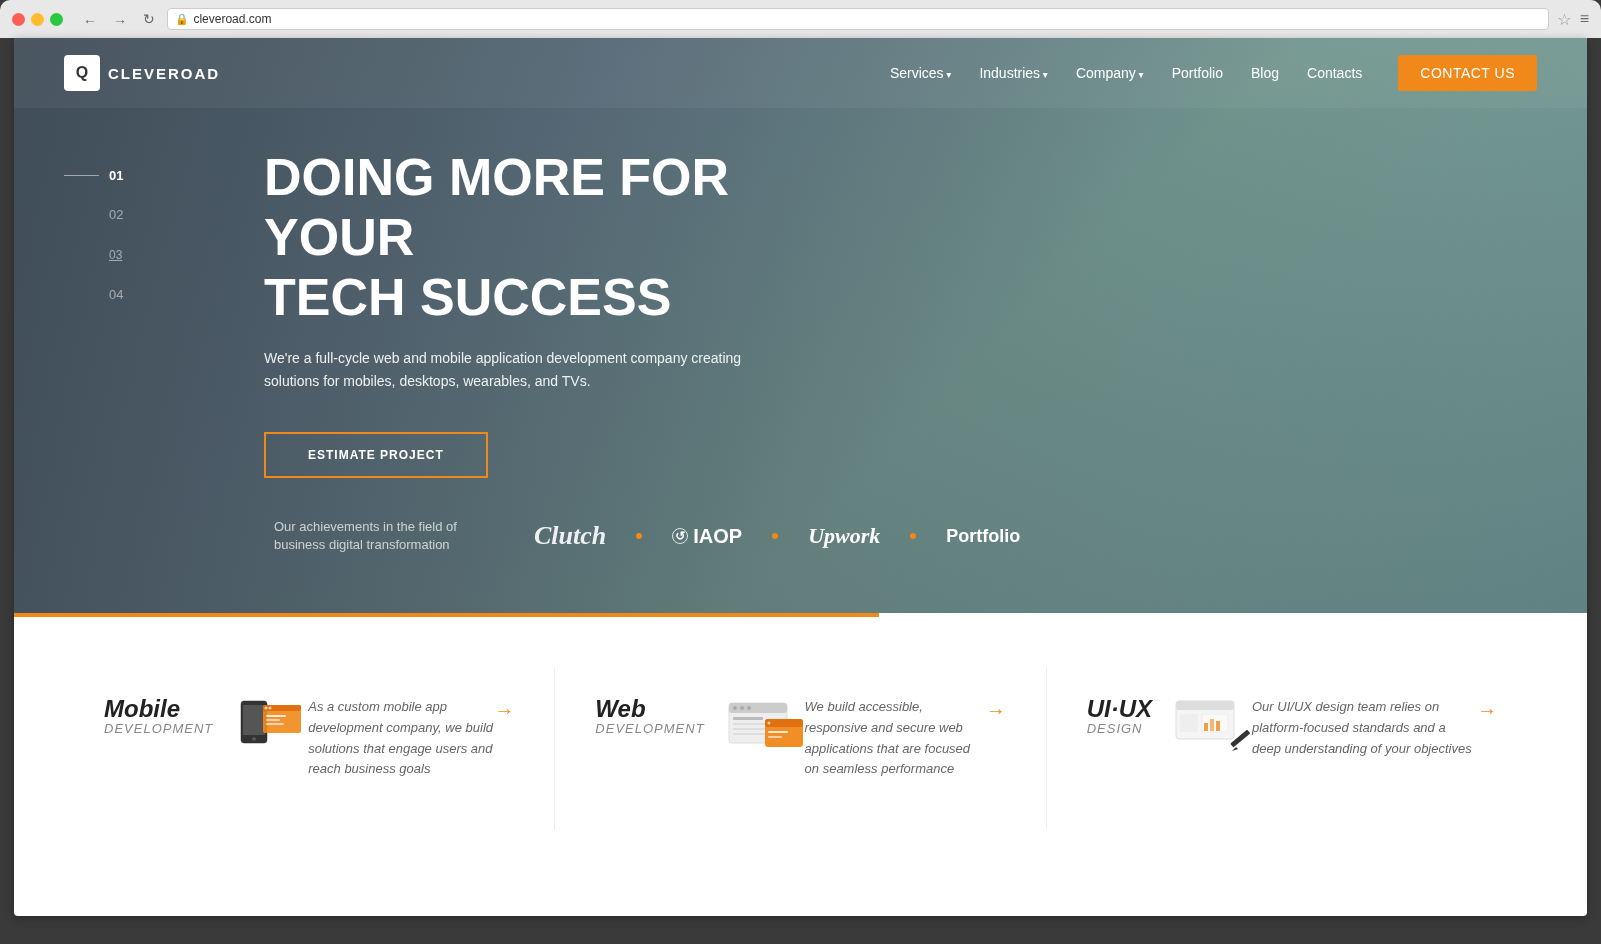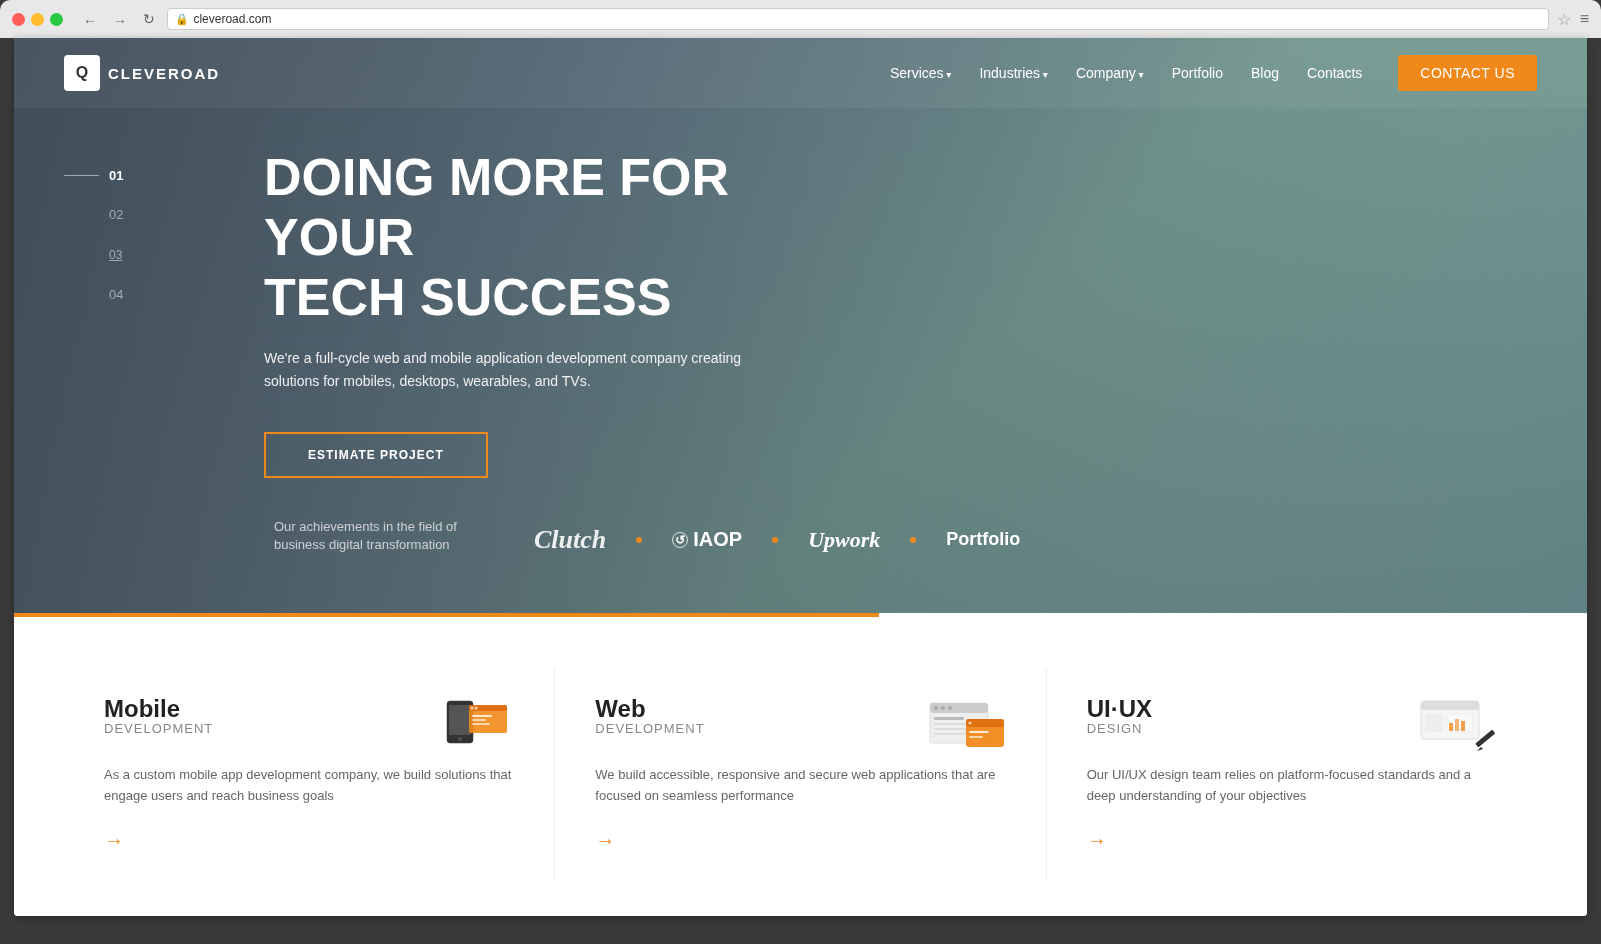--- a/index.html
+++ b/index.html
@@ -182,21 +182,21 @@
       text-transform: uppercase;
       background: transparent;
       cursor: pointer;
     }
 
     
     .achievements-bar {
       position: relative;
       z-index: 5;
       display: flex;
-      align-items: flex-end;
+      align-items: center;
       padding: 30px 46px 20px 260px;
       margin-top: 10px;
     }
     .achievements-text {
       color: rgba(255,255,255,0.7);
       font-size: 13px;
       max-width: 200px;
       line-height: 1.4;
       margin-right: 60px;
     }
@@ -248,21 +248,21 @@
       background: white;
       padding: 50px;
       display: flex;
       gap: 0;
     }
     .service-card {
       flex: 1;
       padding: 30px 40px;
       border-right: 1px solid #eee;
       display: flex;
-      flex-direction: column;
+      font-style: italic;
     }
     .service-card:last-child { border-right: none; }
     .service-title-main {
       font-size: 24px;
       font-weight: 700;
       color: #222;
       line-height: 1;
     }
     .service-title-sub {
       font-size: 13px;

